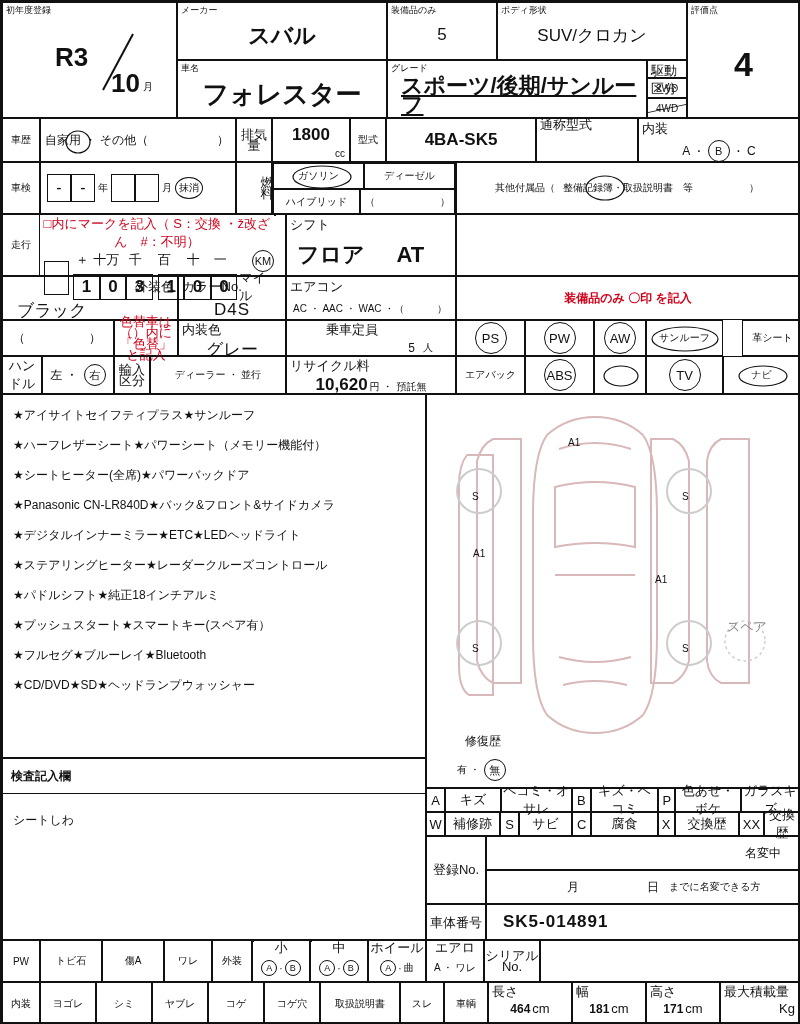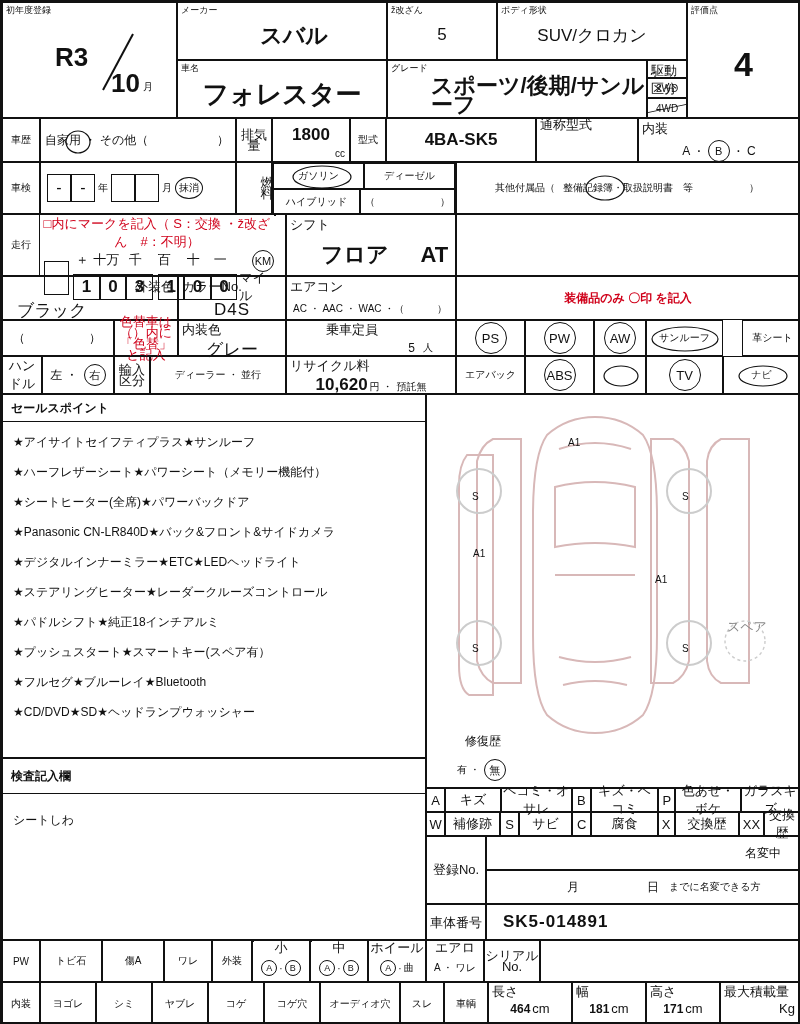--- a/index.html
+++ b/index.html
@@ -5,21 +5,21 @@
   html,body{margin:0;padding:0;background:#fff;}
   body{width:800px;height:1024px;font-family:"Liberation Sans","DejaVu Sans",sans-serif;color:#111;}
   .sheet{position:relative;width:800px;height:1024px;box-sizing:border-box;border:2px solid #111;}
   .cell{position:absolute;box-sizing:border-box;}
   .bx{border:1px solid #111;}
   .lbl{font-size:9px;color:#111;}
   .tiny{font-size:13px;}
   .sm{font-size:10px;}
   .md{font-size:12px;}
   .lg{font-size:17px;}
-  .xl{font-size:22px;margin-left:24px;}
+  .xl{font-size:22px;}
   .xxl{font-size:26px;}
   .b{font-weight:bold;}
   .red{color:#d0021b;}
   .ctr{display:flex;align-items:center;justify-content:center;text-align:center;}
   .lft{display:flex;align-items:center;}
   .col{display:flex;flex-direction:column;}
   .pad{padding:1px 3px;}
   .circ{display:inline-flex;align-items:center;justify-content:center;border:1px solid #111;border-radius:50%;}
   .circ-s{width:14px;height:14px;font-size:9px;}
   .circ-m{width:20px;height:20px;font-size:11px;}
@@ -47,21 +47,21 @@
   </div>
 
   <div class="cell bx" style="left:175px;top:0;width:210px;height:58px;">
     <div class="lbl pad">メーカー</div>
     <div class="ctr" style="height:36px;">
         <span class="xl b">スバル</span>
       </div>
   </div>
 
   <div class="cell bx" style="left:385px;top:0;width:110px;height:58px;">
-    <div class="lbl pad">ž改ざん</div>
+    <div class="lbl pad">装備品のみ</div>
     <div class="ctr" style="height:34px;">
         <span class="lg">5</span>
       </div>
   </div>
 
   <div class="cell bx" style="left:495px;top:0;width:190px;height:58px;">
     <div class="lbl pad">ボディ形状</div>
     <div class="ctr" style="height:34px;">
         <span class="lg">SUV/クロカン</span>
       </div>
@@ -76,21 +76,21 @@
 
   <div class="cell bx" style="left:175px;top:58px;width:210px;height:58px;">
     <div class="lbl pad">車名</div>
     <div class="ctr" style="height:36px;">
         <span class="xxl b">フォレスター</span>
       </div>
   </div>
 
   <div class="cell bx" style="left:385px;top:58px;width:260px;height:58px;">
     <div class="lbl pad">グレード</div>
-    <div class="lft" style="height:38px;padding-left:19px;line-height:19px;">
+    <div class="lft" style="height:38px;padding-left:13px;line-height:19px;text-decoration:underline;">
         <span class="xl b" style="display:block;">スポーツ/後期/サンルーフ</span>
       </div>
   </div>
 
   <div class="cell bx" style="left:645px;top:58px;width:40px;height:18px;">
     <div class="tiny pad">駆動区分</div>
   </div>
   <div class="cell bx" style="left:645px;top:76px;width:40px;height:20px;">
     <div class="ctr sm" style="height:100%;">2WD</div>
   </div>
@@ -364,23 +364,20 @@
   <div class="cell bx" style="left:721px;top:354px;width:77px;height:38px;">
     <div class="ctr" style="height:100%;position:relative;">
       <span class="sm">ナビ</span>
       <svg style="position:absolute;left:14px;top:8px;" width="50" height="22">
           <ellipse cx="25" cy="11" rx="24" ry="10" fill="none" stroke="#111" stroke-width="1.2"></ellipse>
         </svg>
     </div>
   </div>
 
   <div class="cell bx" style="left:0;top:392px;width:424px;height:364px;">
-    <div class="bx" style="height:26px;display:flex;align-items:center;padding-left:8px;border:none;border-bottom:1px solid #111;">
-      <span class="md b">セールスポイント</span>
-    </div>
     <div style="padding:12px 10px 0 10px;">
       <div class="md" style="margin-bottom:13px;">★アイサイトセイフティプラス★サンルーフ</div>
       <div class="md" style="margin-bottom:13px;">★ハーフレザーシート★パワーシート（メモリー機能付）</div>
       <div class="md" style="margin-bottom:13px;">★シートヒーター(全席)★パワーバックドア</div>
       <div class="md" style="margin-bottom:13px;">★Panasonic CN-LR840D★バック&amp;フロント&amp;サイドカメラ</div>
       <div class="md" style="margin-bottom:13px;">★デジタルインナーミラー★ETC★LEDヘッドライト</div>
       <div class="md" style="margin-bottom:13px;">★ステアリングヒーター★レーダークルーズコントロール</div>
       <div class="md" style="margin-bottom:13px;">★パドルシフト★純正18インチアルミ</div>
       <div class="md" style="margin-bottom:13px;">★プッシュスタート★スマートキー(スペア有）</div>
       <div class="md" style="margin-bottom:13px;">★フルセグ★ブルーレイ★Bluetooth</div>
@@ -561,21 +558,21 @@
   <div class="cell bx" style="left:150px;top:980px;width:56px;height:44px;">
     <div class="ctr sm" style="height:100%;">ヤブレ</div>
   </div>
   <div class="cell bx" style="left:206px;top:980px;width:56px;height:44px;">
     <div class="ctr sm" style="height:100%;">コゲ</div>
   </div>
   <div class="cell bx" style="left:262px;top:980px;width:56px;height:44px;">
     <div class="ctr sm" style="height:100%;">コゲ穴</div>
   </div>
   <div class="cell bx" style="left:318px;top:980px;width:80px;height:44px;">
-    <div class="ctr sm" style="height:100%;">オーディオ穴</div>
+    <div class="ctr sm" style="height:100%;">取扱説明書</div>
   </div>
   <div class="cell bx" style="left:398px;top:980px;width:44px;height:44px;">
     <div class="ctr sm" style="height:100%;">スレ</div>
   </div>
   <div class="cell bx" style="left:442px;top:980px;width:44px;height:44px;">
     <div class="ctr sm" style="height:100%;">車輌</div>
   </div>
   <div class="cell bx" style="left:486px;top:980px;width:84px;height:44px;">
     <div class="tiny" style="padding-left:3px;">長さ</div>
     <div style="display:flex;align-items:baseline;justify-content:center;height:24px;">

